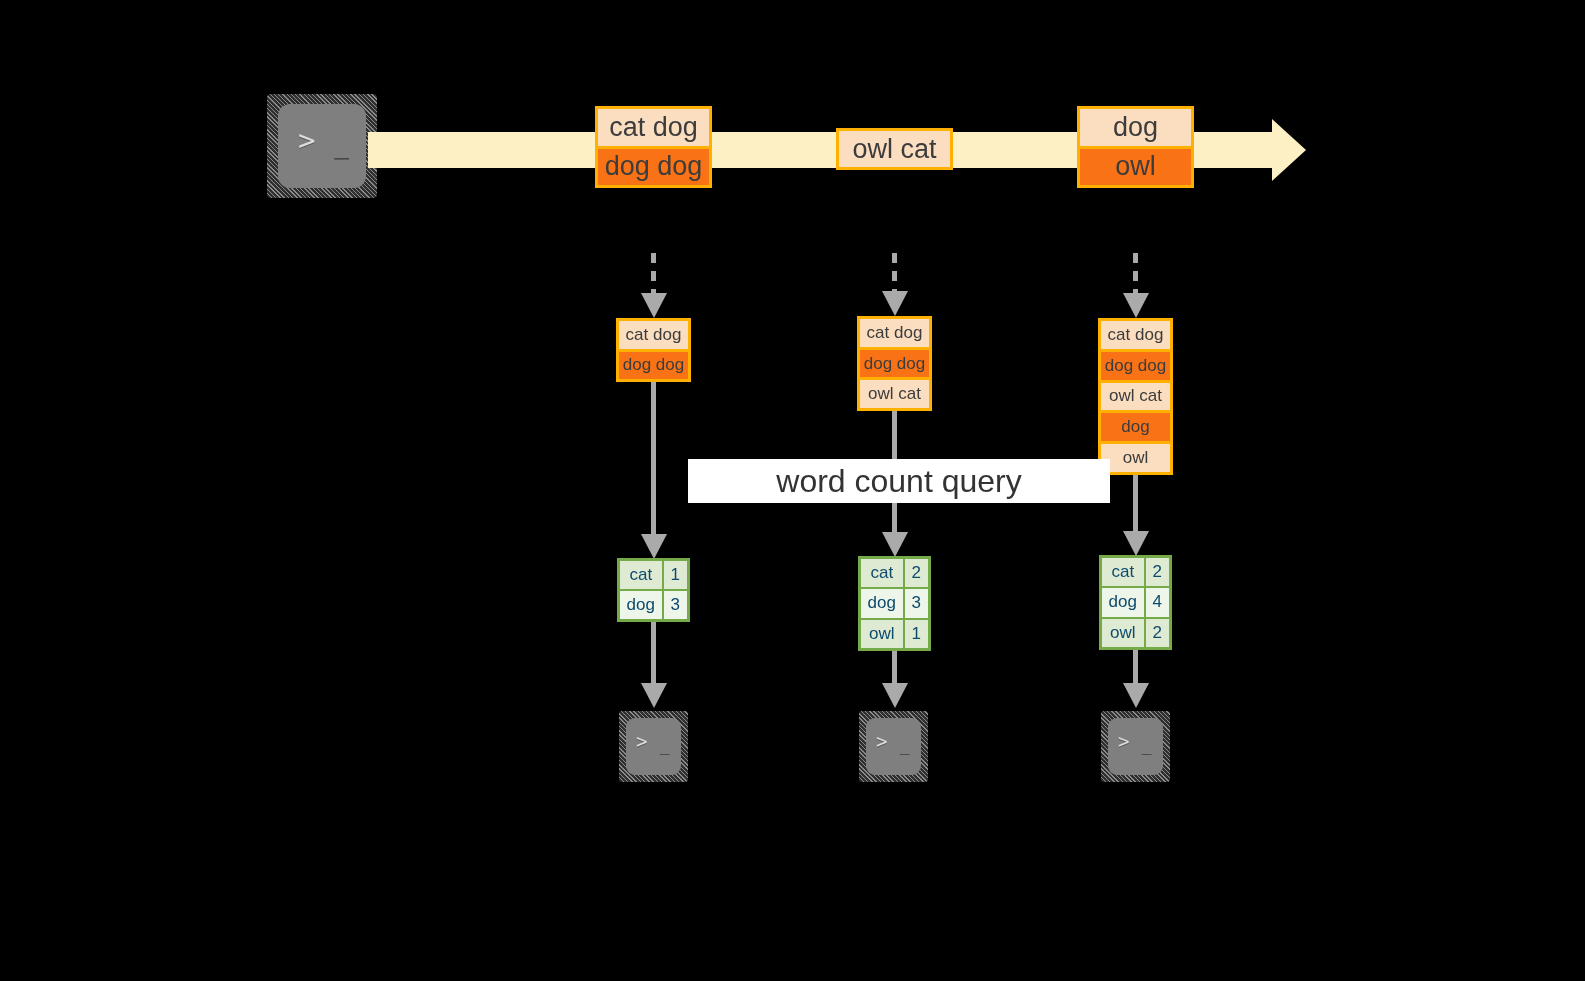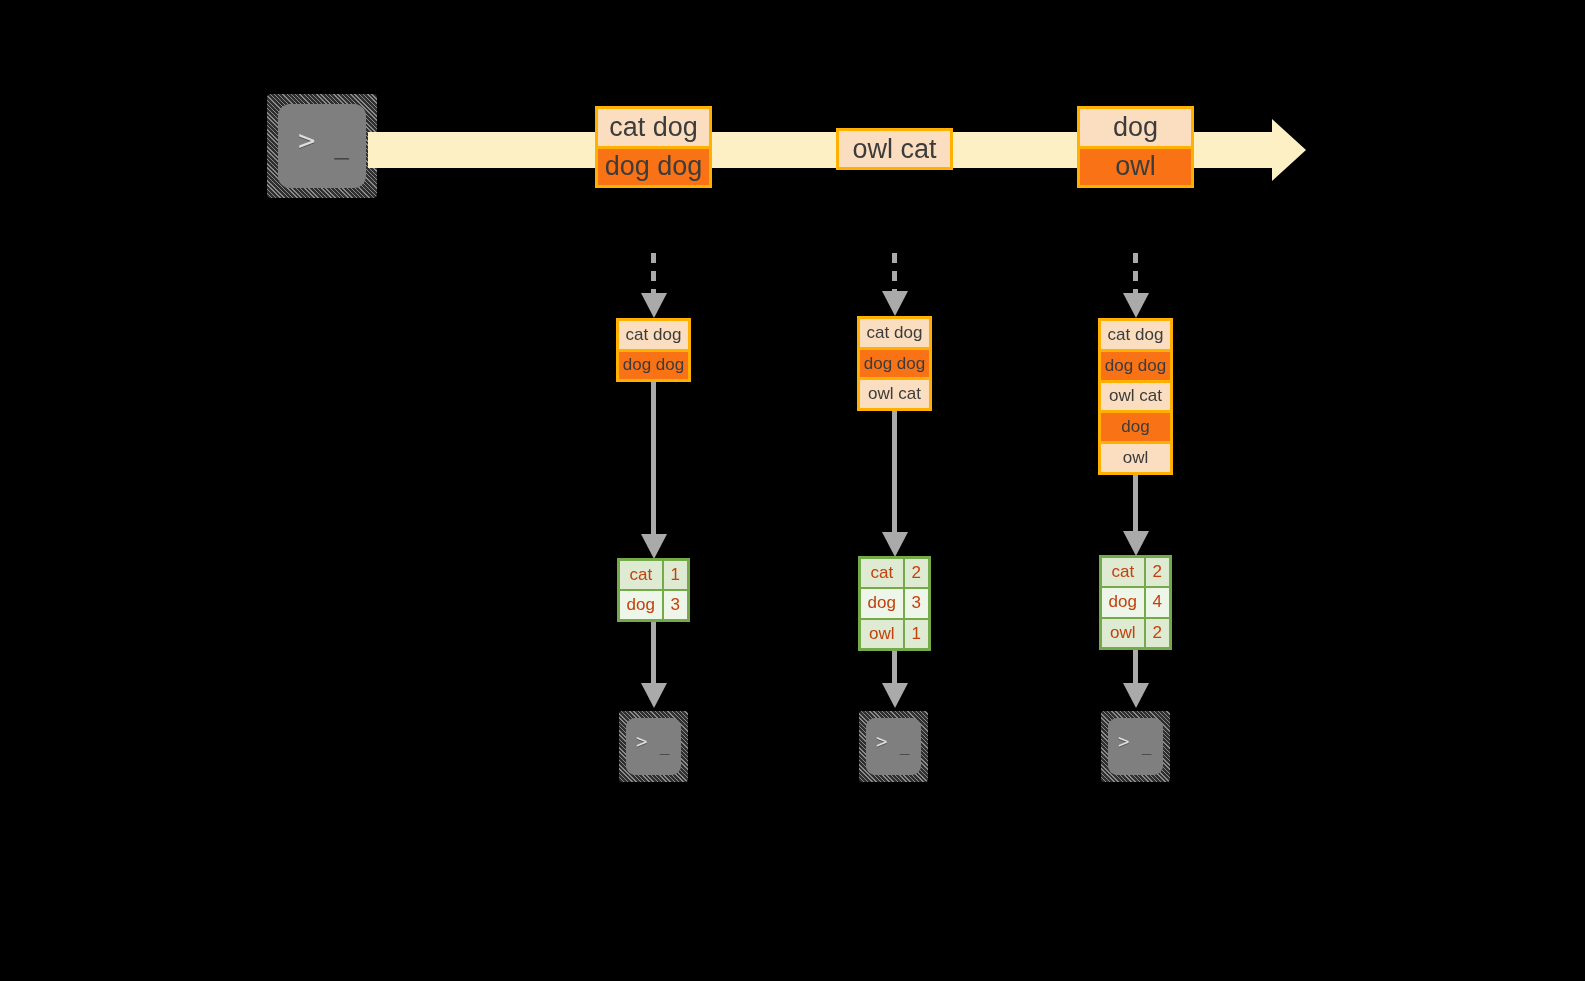--- a/index.html
+++ b/index.html
@@ -100,21 +100,21 @@
     flex: 1 1 auto;
     display: flex;
   }
   .grow + .grow { border-top: 2px solid #74ab48; }
   .grow.dark  .gcell { background: #dfead2; }
   .grow.light .gcell { background: #eef5e9; }
   .gcell {
     display: flex;
     align-items: center;
     justify-content: center;
-    color: #c2410c;
+    color: #0c4a6e;
     font-size: 17px;
     box-sizing: border-box;
     white-space: nowrap;
   }
   .gcell.key { width: 62%; }
   .gcell.val { width: 38%; border-left: 2px solid #74ab48; }
 
   
   .vline {
     position: absolute;
@@ -285,14 +285,17 @@
   <div class="vhead" style="left:1123px; top:683px;"></div>
 
   <div class="terminal" style="left:1101px; top:711px; width:69px; height:71px; border-radius:3px;">
     <div class="inner" style="left:7px; top:7px; right:7px; bottom:7px; border-radius:9px;"></div>
     <div class="glyph" style="left:17px; top:21px; font-size:19px;">
       <span class="chev">&gt;</span>
       <span class="underscore">_</span>
     </div>
   </div>
 
+  <div class="query-label" style="left:688px; top:459px; width:422px; height:44px;">
+    <span>word count query</span>
+  </div>
 
 </div>
 
 </body></html>

